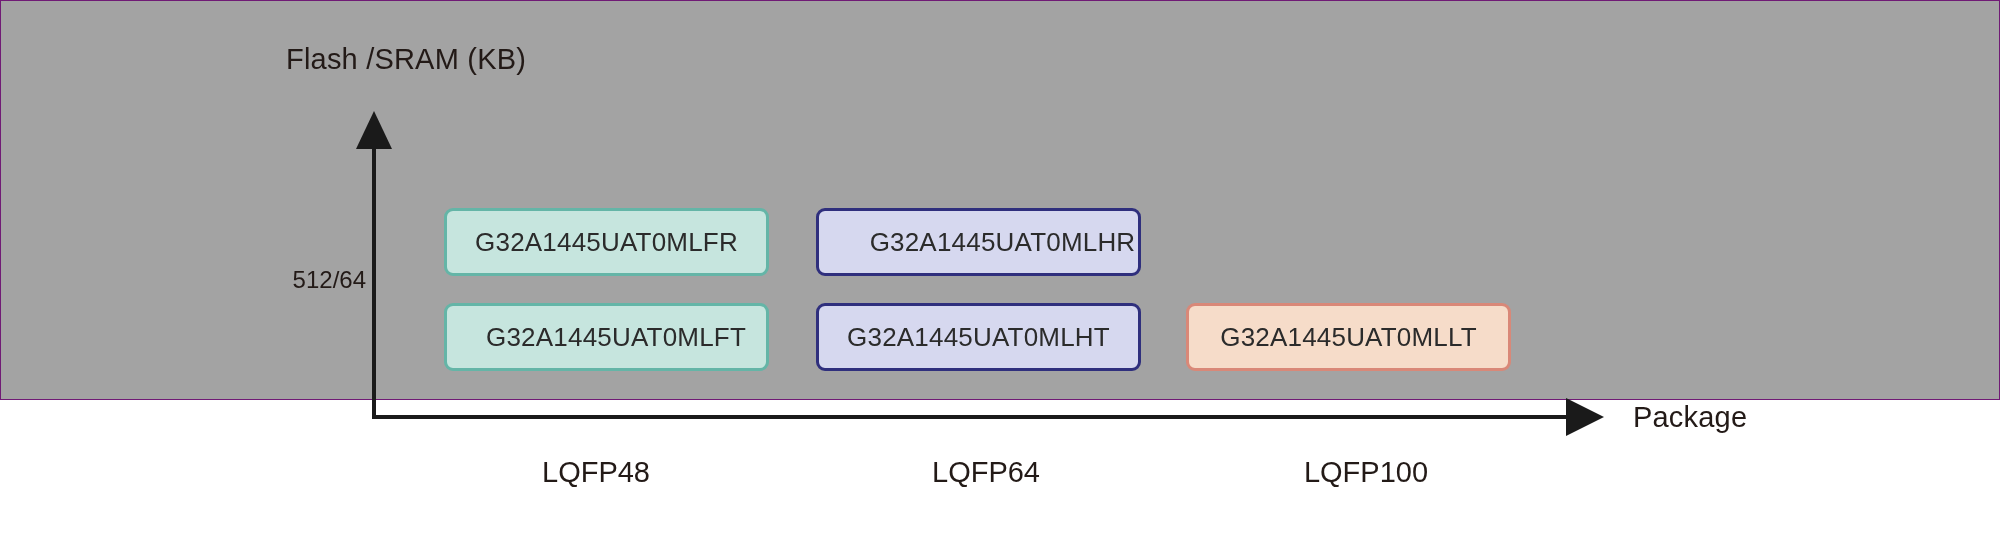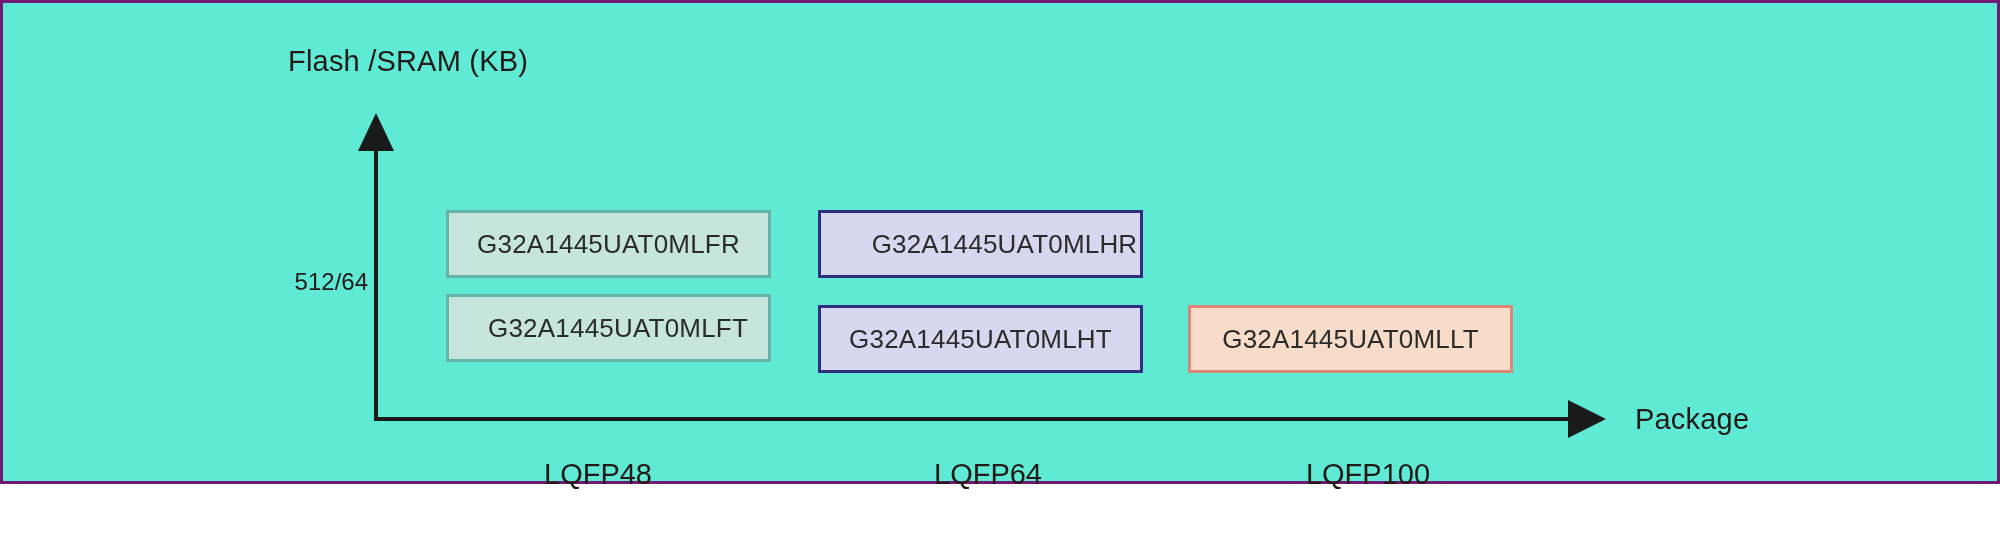--- a/index.html
+++ b/index.html
@@ -9,24 +9,24 @@
   }
   body {
     width: 2000px;
     height: 550px;
     font-family: "Liberation Sans", sans-serif;
     overflow: hidden;
   }
   #canvas {
     position: relative;
     width: 2000px;
-    height: 484px;
+    height: 400px;
     box-sizing: border-box;
-    background: #5eead4;
-    border: 3px solid #701a75;
+    background: #a3a3a3;
+    border: 1px solid #701a75;
   }
 
   
   .axis-y-line {
     position: absolute;
     left: 371px;
     top: 135px;
     width: 4px;
     height: 283px;
     background: #1a1a1a;
@@ -105,20 +105,21 @@
     box-sizing: border-box;
     display: flex;
     align-items: center;
     justify-content: center;
     border-style: solid;
     border-width: 3px;
     font-size: 26px;
     color: #2b2b2b;
     letter-spacing: 0.2px;
     white-space: nowrap;
+    border-radius: 9px;
   }
   .part-box.green  { background: #c6e5de; border-color: #64b5a7; }
   .part-box.purple { background: #d6d8ef; border-color: #2f2f7d; }
   .part-box.salmon { background: #f6dcc9; border-color: #d98878; }
 </style>
 </head>
 <body>
 
 <div id="canvas">
 
@@ -131,17 +132,17 @@
   <div class="axis-x-head"></div>
   <div class="axis-label-x">Package</div>
 
   <div class="tick-x" style="left:470px; width:250px;">LQFP48</div>
   <div class="tick-x" style="left:860px; width:250px;">LQFP64</div>
   <div class="tick-x" style="left:1240px; width:250px;">LQFP100</div>
 
   <div class="part-box green" style="left:443px;  top:207px; width:325px; height:68px;">G32A1445UAT0MLFR</div>
   <div class="part-box purple" style="left:815px;  top:207px; width:325px; height:68px;padding-left:48px;">G32A1445UAT0MLHR</div>
 
-  <div class="part-box green" style="left:443px;  top:291px; width:325px; height:68px;padding-left:19px;">G32A1445UAT0MLFT</div>
+  <div class="part-box green" style="left:443px;  top:302px; width:325px; height:68px;padding-left:19px;">G32A1445UAT0MLFT</div>
   <div class="part-box purple" style="left:815px;  top:302px; width:325px; height:68px;">G32A1445UAT0MLHT</div>
   <div class="part-box salmon" style="left:1185px; top:302px; width:325px; height:68px;">G32A1445UAT0MLLT</div>
 
 </div>
 
 </body></html>

